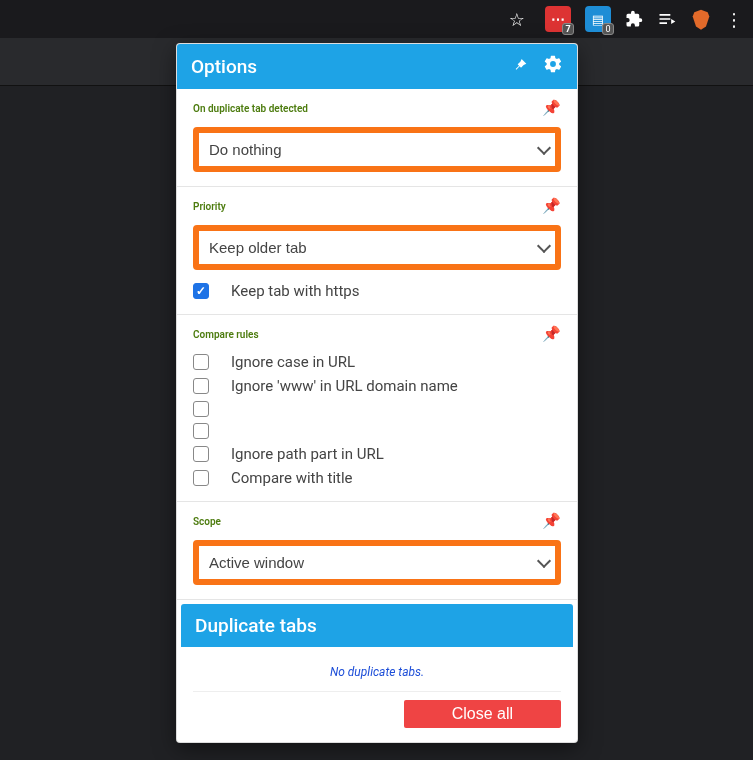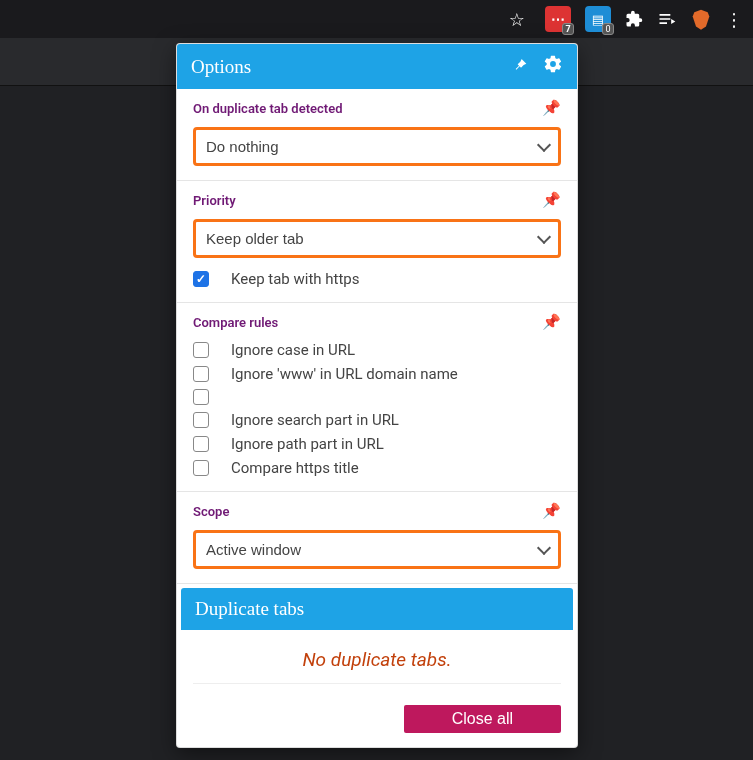--- a/index.html
+++ b/index.html
@@ -78,54 +78,53 @@
   }
   .panel-header {
     background: #1ea3e6;
     color: #fff;
     padding: 10px 14px;
     font-size: 19px;
     font-weight: 500;
     display: flex;
     align-items: center;
     justify-content: space-between;
-    font-family: Liberation Serif, serif;
   }
   .panel-header .hdr-icons {
     display: flex;
     gap: 14px;
     align-items: center;
   }
   .panel-header svg { fill: #fff; }
   .section {
     padding: 10px 16px 14px;
     border-bottom: 1px solid #e5e5e5;
   }
   .section:last-of-type { border-bottom: none; }
   .sec-head {
     display: flex;
     justify-content: space-between;
     align-items: center;
     margin-bottom: 10px;
   }
   .sec-title {
-    color: #701a75;
-    font-size: 13px;
+    color: #4d7c0f;
+    font-size: 10px;
     font-weight: 600;
   }
   .pin-icon { color: #f58220; font-size: 15px; }
   .select-wrap {
     position: relative;
   }
   select.full {
     width: 100%;
     padding: 8px 10px;
     font-size: 15px;
     color: #444;
-    border: 3px solid #f97316;
+    border: 6px solid #f97316;
     border-radius: 4px;
     background: #fff;
     appearance: none;
   }
   .select-wrap::after {
     content: "";
     position: absolute;
     right: 12px; top: 50%;
     width: 8px; height: 8px;
     border-right: 2px solid #555;
@@ -159,30 +158,30 @@
     color: #fff;
     font-size: 12px;
     font-weight: bold;
     line-height: 1;
   }
   .dup-section {
     padding: 12px 16px 14px;
   }
   .dup-msg {
     text-align: center;
-    color: #c2410c;
+    color: #1d4ed8;
     font-style: italic;
-    font-size: 19px;
+    font-size: 12px;
     padding: 6px 0 12px;
     border-bottom: 1px solid #eee;
-    margin-bottom: 21px;
+    margin-bottom: 8px;
   }
   .close-btn {
     float: right;
-    background: #be185d;
+    background: #ef4444;
     color: #fff;
     font-size: 16px;
     border: none;
     padding: 5px 48px;
     border-radius: 2px;
   }
   .gap { margin-top: 12px; }
 </style>
 </head>
 <body>
@@ -273,29 +272,28 @@
     </div>
     <div class="check-row">
       <span class="cb"></span>
       <span>Ignore 'www' in URL domain name</span>
     </div>
     <div class="check-row">
       <span class="cb"></span>
     </div>
     <div class="check-row">
       <span class="cb"></span>
-      <span>Ignore search part in URL</span>
     </div>
     <div class="check-row">
       <span class="cb"></span>
       <span>Ignore path part in URL</span>
     </div>
     <div class="check-row">
       <span class="cb"></span>
-      <span>Compare https title</span>
+      <span>Compare with title</span>
     </div>
   </div>
 
   <div class="section">
     <div class="sec-head">
       <span class="sec-title">Scope</span>
       <span class="pin-icon">📌</span>
     </div>
     <div class="select-wrap">
       <select class="full">

